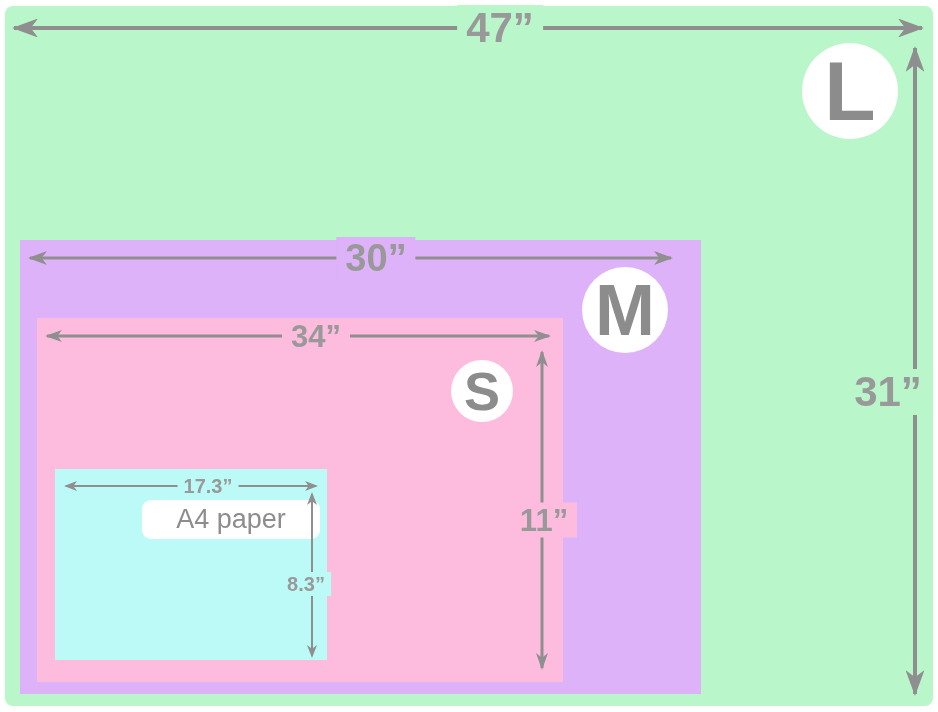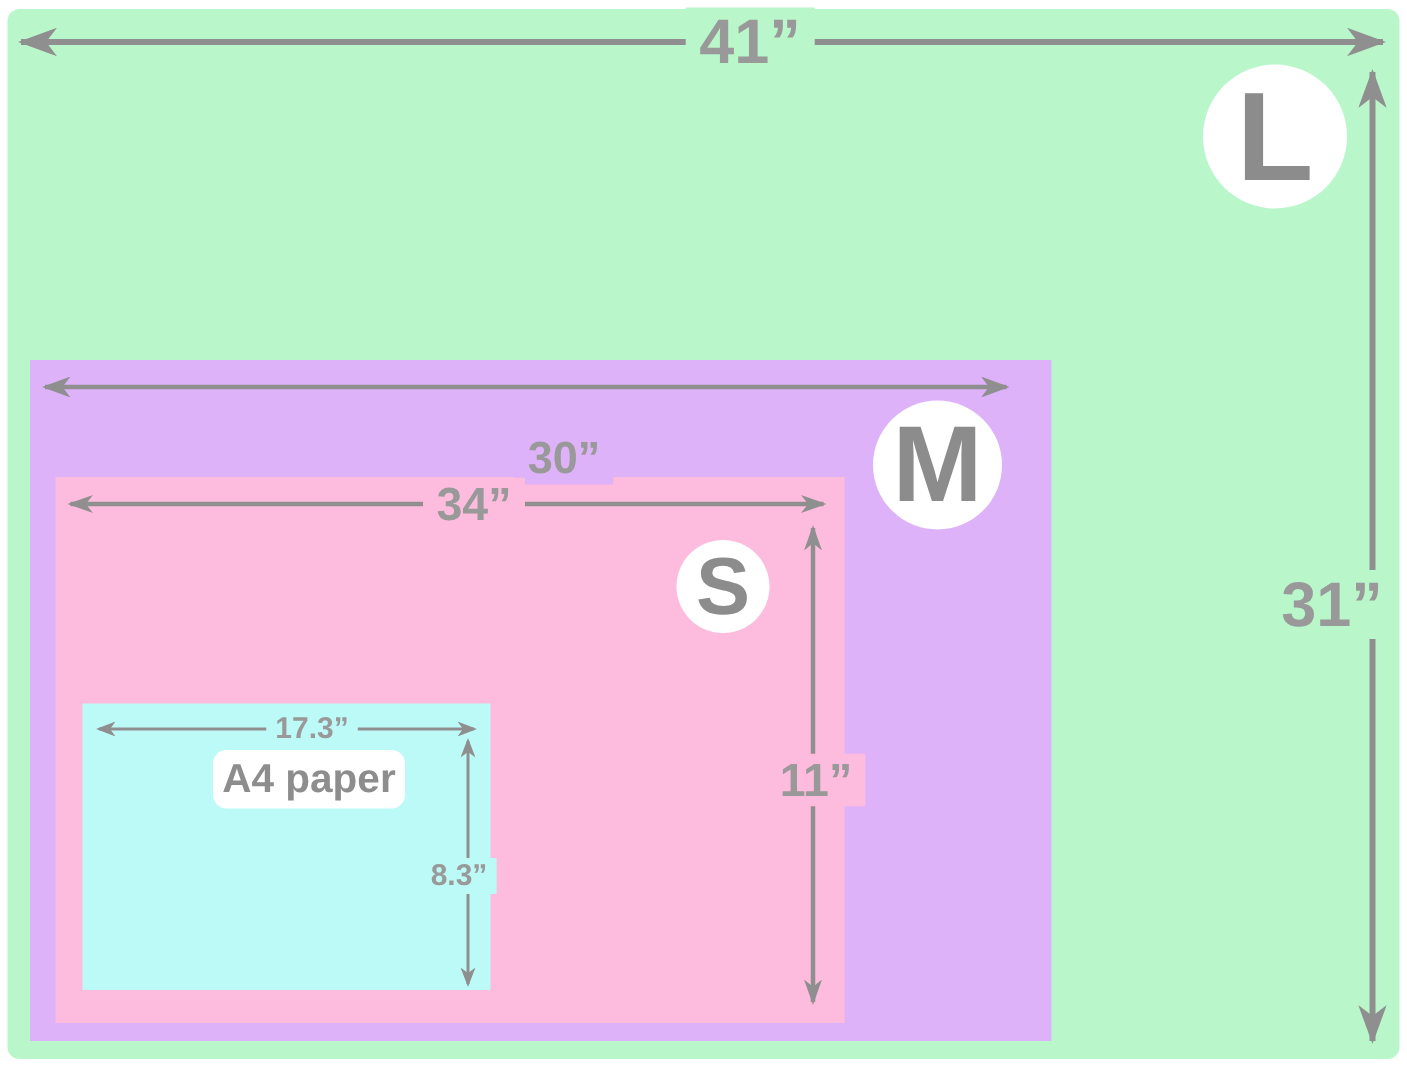--- a/index.html
+++ b/index.html
@@ -44,40 +44,40 @@
   .lv-l.dim-h{height:20px;}  .lv-l.dim-v{width:20px;}
   .lv-l .dline{height:4px;width:auto;} .lv-l.dim-v .dline{width:4px;height:auto;}
   .lv-l .ah-left,.lv-l .ah-right{width:26px;height:19px;}
   .lv-l .ah-up,.lv-l .ah-down{width:19px;height:26px;}
   .lv-l .dlabel{font-size:42px;background:#b9f7cb;}
 
   .lv-m.dim-h{height:20px;}  .lv-m.dim-v{width:20px;}
   .lv-m .dline{height:3px;} .lv-m.dim-v .dline{width:3px;height:auto;}
   .lv-m .ah-left,.lv-m .ah-right{width:19px;height:14px;}
   .lv-m .ah-up,.lv-m .ah-down{width:14px;height:19px;}
-  .lv-m .dlabel{font-size:30px;background:#ddb2f9;margin-top:48px;}
+  .lv-m .dlabel{font-size:38px;background:#ddb2f9;}
 
   .lv-s.dim-h{height:20px;}  .lv-s.dim-v{width:20px;}
   .lv-s .dline{height:3px;} .lv-s.dim-v .dline{width:3px;height:auto;}
   .lv-s .ah-left,.lv-s .ah-right{width:17px;height:12px;}
   .lv-s .ah-up,.lv-s .ah-down{width:12px;height:17px;}
   .lv-s .dlabel{font-size:31px;background:#fdbcdd;}
 
   .lv-a4.dim-h{height:16px;} .lv-a4.dim-v{width:16px;}
   .lv-a4 .dline{height:2px;} .lv-a4.dim-v .dline{width:2px;height:auto;}
   .lv-a4 .ah-left,.lv-a4 .ah-right{width:13px;height:10px;}
   .lv-a4 .ah-up,.lv-a4 .ah-down{width:10px;height:13px;}
   .lv-a4 .dlabel{font-size:20px;background:#bcfaf8;padding:2px 6px;}
 
   
   .a4-plate{
-    position:absolute;left:142px;top:500px;width:128px;height:39px;
+    position:absolute;left:142px;top:500px;width:178px;height:39px;
     background:#ffffff;border-radius:9px;
     display:flex;align-items:center;justify-content:center;
-    color:#8d8d8d;font-size:27px;font-weight:700;line-height:1;
+    color:#8d8d8d;font-size:27px;font-weight:400;line-height:1;
   }
 </style>
 </head>
 <body>
 
 <div class="stage">
 
   <div class="rect rect-l"></div>
   <div class="rect rect-m"></div>
   <div class="rect rect-s"></div>
@@ -94,28 +94,28 @@
   </div>
 
   <div class="a4-plate">
     <span>A4 paper</span>
   </div>
 
   <div class="dim dim-h lv-l" style="left:12px;top:18px;width:912px;">
     <div class="dline"></div>
     <div class="ah ah-left"></div>
     <div class="ah ah-right"></div>
-    <span class="dlabel" style="left:488px;top:50%;">41”</span>
+    <span class="dlabel" style="left:488px;top:50%;">47”</span>
   </div>
 
   <div class="dim dim-v lv-l" style="left:905px;top:46px;height:650px;">
     <div class="dline"></div>
     <div class="ah ah-up"></div>
     <div class="ah ah-down"></div>
-    <span class="dlabel" style="left:-17px;top:357px;">31”</span>
+    <span class="dlabel" style="left:-17px;top:346px;">31”</span>
   </div>
 
   <div class="dim dim-h lv-m" style="left:28px;top:248px;width:645px;">
     <div class="dline"></div>
     <div class="ah ah-left"></div>
     <div class="ah ah-right"></div>
     <span class="dlabel" style="left:348px;top:50%;">30”</span>
   </div>
 
 

